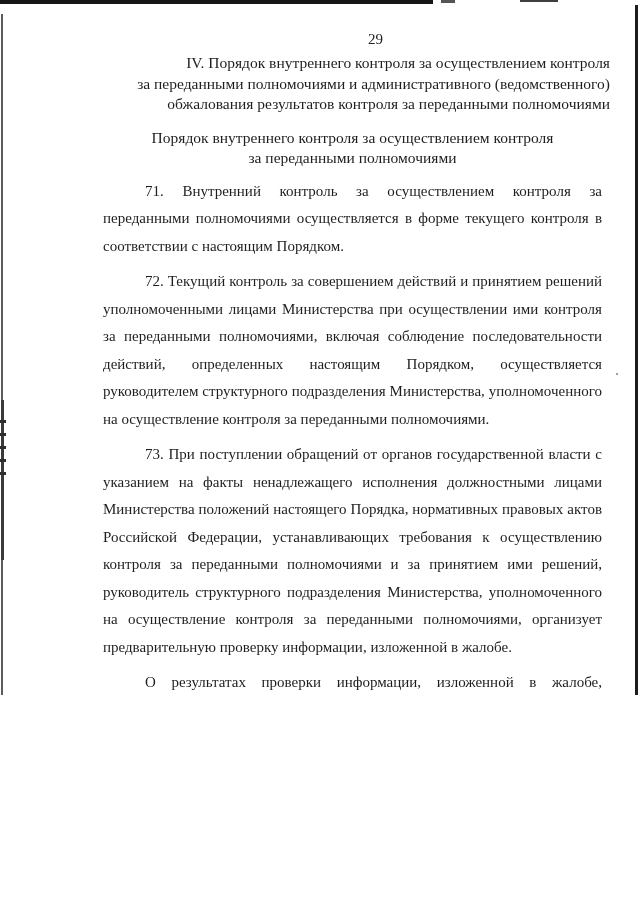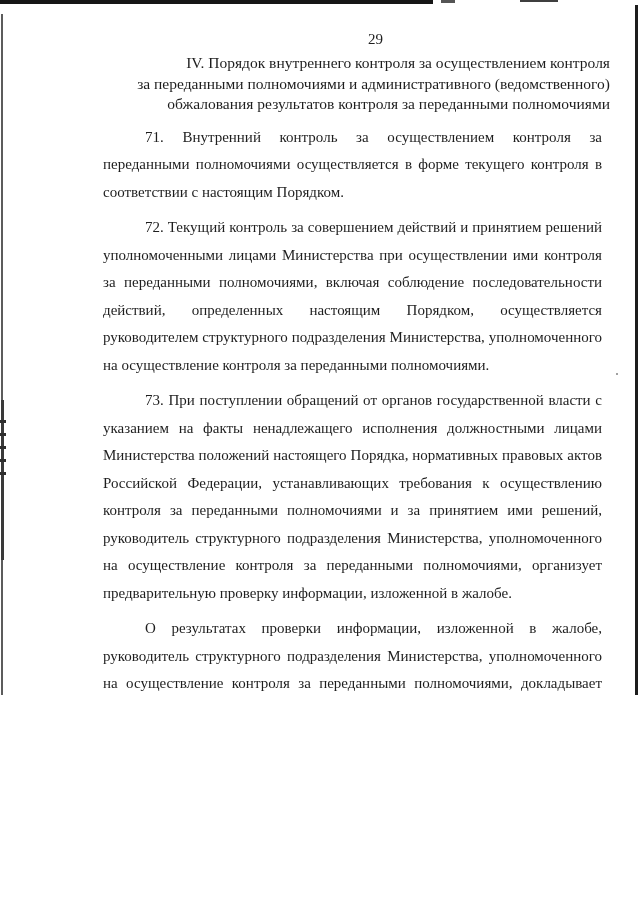--- a/index.html
+++ b/index.html
@@ -106,20 +106,22 @@
   <div class="artifact speck2"></div>
 
   <div class="content">
     <div class="pageno">29</div>
 
 
     <p class="heading">IV. Порядок внутреннего контроля за осуществлением контроля
 за переданными полномочиями и административного (ведомственного)
 обжалования результатов контроля за переданными полномочиями</p>
 
+    <p class="subheading">Порядок внутреннего контроля за осуществлением контроля
+за переданными полномочиями</p>
 
     <p class="para first">71. Внутренний контроль за осуществлением контроля за переданными полномочиями осуществляется в форме текущего контроля в соответствии с настоящим Порядком.</p>
 
     <p class="para">72. Текущий контроль за совершением действий и принятием решений уполномоченными лицами Министерства при осуществлении ими контроля за переданными полномочиями, включая соблюдение последовательности действий, определенных настоящим Порядком, осуществляется руководителем структурного подразделения Министерства, уполномоченного на осуществление контроля за переданными полномочиями.</p>
 
     <p class="para">73. При поступлении обращений от органов государственной власти с указанием на факты ненадлежащего исполнения должностными лицами Министерства положений настоящего Порядка, нормативных правовых актов Российской Федерации, устанавливающих требования к осуществлению контроля за переданными полномочиями и за принятием ими решений, руководитель структурного подразделения Министерства, уполномоченного на осуществление контроля за переданными полномочиями, организует предварительную проверку информации, изложенной в жалобе.</p>
 
     <p class="para stretch-last">О результатах проверки информации, изложенной в жалобе, руководитель структурного подразделения Министерства, уполномоченного на осуществление контроля за переданными полномочиями, докладывает курирующему заместителю Министра и предлагает принять меры, необходимые для привлечения таких должностных Министерства к</p>
   </div>
 

